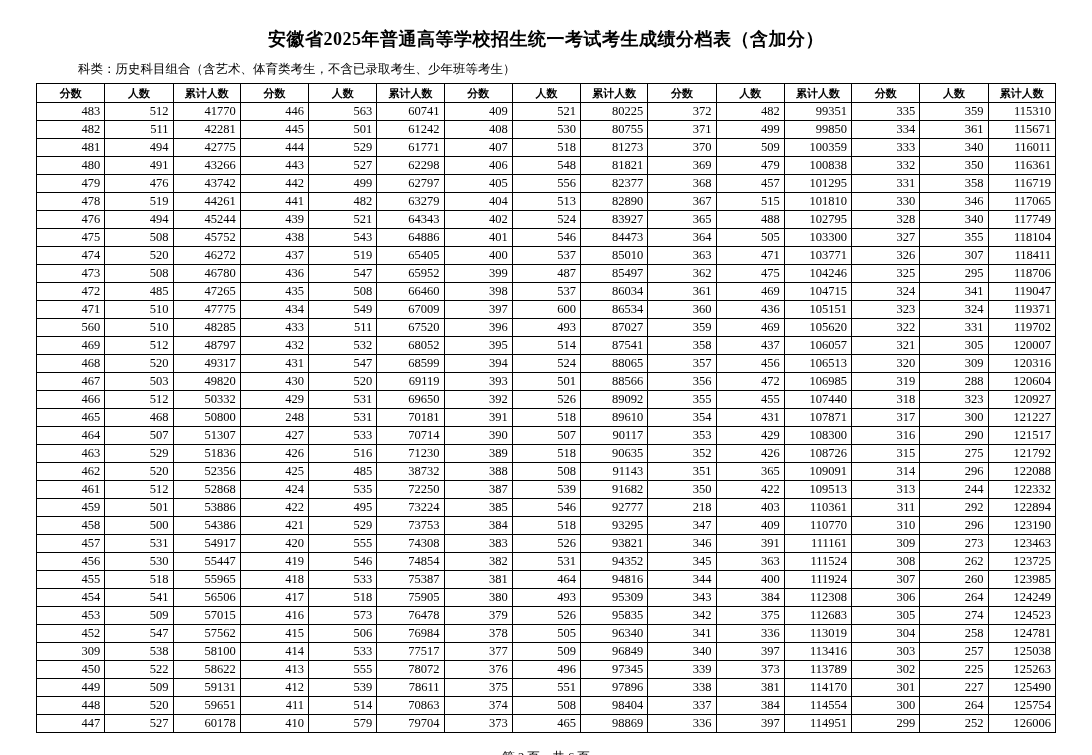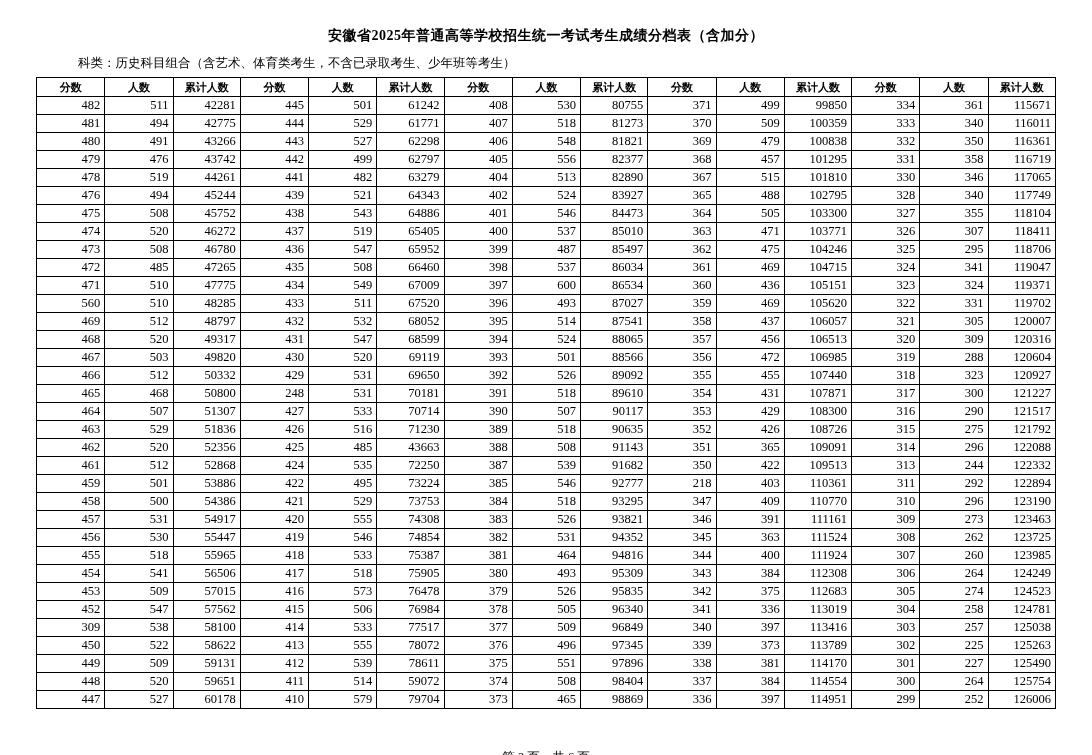--- a/index.html
+++ b/index.html
@@ -17,21 +17,21 @@
   }
   .page {
     width: 1092px;
     height: 755px;
     position: relative;
     box-sizing: border-box;
     padding: 0;
   }
   .doc-title {
     text-align: center;
-    font-size: 14px;
+    font-size: 18px;
     font-weight: bold;
     letter-spacing: 0.5px;
     margin-top: 27px;
     margin-bottom: 0;
     font-family: "Liberation Serif", "DejaVu Serif", serif;
   }
   .subject-line {
     font-size: 12.5px;
     margin-top: 10px;
     margin-left: 78px;
@@ -111,20 +111,37 @@
           <th class="c-score">分数</th>
           <th class="c-count">人数</th>
           <th class="c-cum">累计人数</th>
           <th class="c-score">分数</th>
           <th class="c-count">人数</th>
           <th class="c-cum">累计人数</th>
         </tr>
       </thead>
       <tbody id="table-body">
           <tr>
+            <td class="c-score">483</td>
+            <td class="c-count">512</td>
+            <td class="c-cum">41770</td>
+            <td class="c-score">446</td>
+            <td class="c-count">563</td>
+            <td class="c-cum">60741</td>
+            <td class="c-score">409</td>
+            <td class="c-count">521</td>
+            <td class="c-cum">80225</td>
+            <td class="c-score">372</td>
+            <td class="c-count">482</td>
+            <td class="c-cum">99351</td>
+            <td class="c-score">335</td>
+            <td class="c-count">359</td>
+            <td class="c-cum">115310</td>
+          </tr>
+          <tr>
             <td class="c-score">482</td>
             <td class="c-count">511</td>
             <td class="c-cum">42281</td>
             <td class="c-score">445</td>
             <td class="c-count">501</td>
             <td class="c-cum">61242</td>
             <td class="c-score">408</td>
             <td class="c-count">530</td>
             <td class="c-cum">80755</td>
             <td class="c-score">371</td>
@@ -439,21 +456,21 @@
             <td class="c-score">315</td>
             <td class="c-count">275</td>
             <td class="c-cum">121792</td>
           </tr>
           <tr>
             <td class="c-score">462</td>
             <td class="c-count">520</td>
             <td class="c-cum">52356</td>
             <td class="c-score">425</td>
             <td class="c-count">485</td>
-            <td class="c-cum">43663</td>
+            <td class="c-cum">38732</td>
             <td class="c-score">388</td>
             <td class="c-count">508</td>
             <td class="c-cum">91143</td>
             <td class="c-score">351</td>
             <td class="c-count">365</td>
             <td class="c-cum">109091</td>
             <td class="c-score">314</td>
             <td class="c-count">296</td>
             <td class="c-cum">122088</td>
           </tr>
@@ -660,21 +677,21 @@
             <td class="c-score">301</td>
             <td class="c-count">227</td>
             <td class="c-cum">125490</td>
           </tr>
           <tr>
             <td class="c-score">448</td>
             <td class="c-count">520</td>
             <td class="c-cum">59651</td>
             <td class="c-score">411</td>
             <td class="c-count">514</td>
-            <td class="c-cum">59072</td>
+            <td class="c-cum">70863</td>
             <td class="c-score">374</td>
             <td class="c-count">508</td>
             <td class="c-cum">98404</td>
             <td class="c-score">337</td>
             <td class="c-count">384</td>
             <td class="c-cum">114554</td>
             <td class="c-score">300</td>
             <td class="c-count">264</td>
             <td class="c-cum">125754</td>
           </tr>

